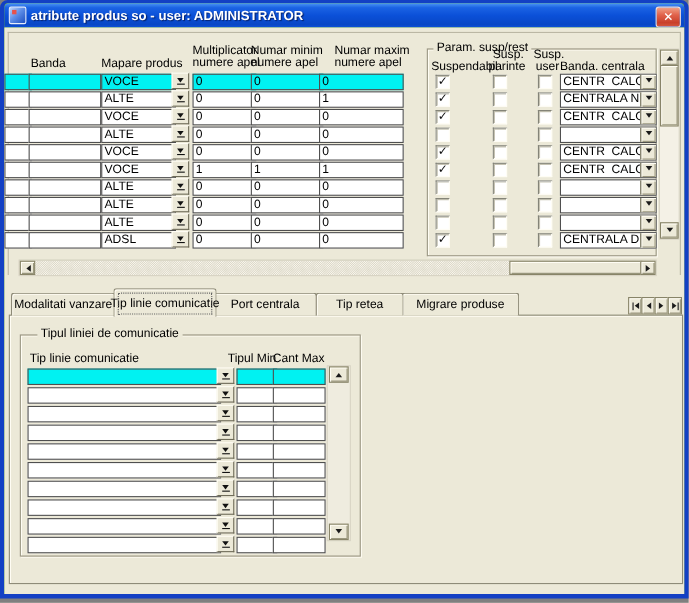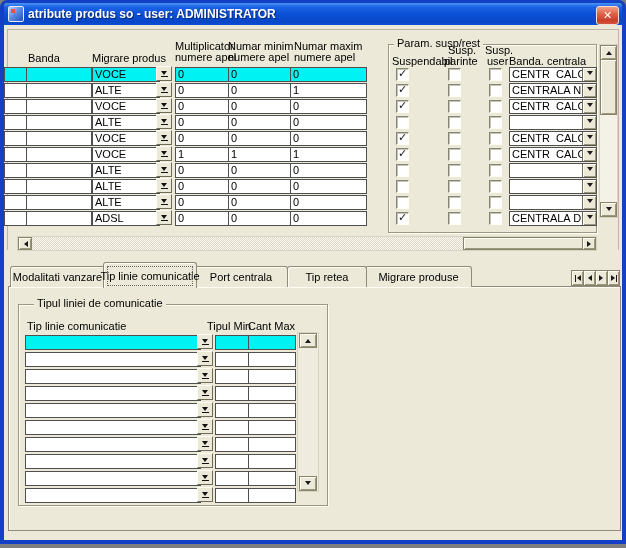--- a/index.html
+++ b/index.html
@@ -78,24 +78,24 @@
   <div id="titlebar">
     <span id="winicon"></span>
     <span id="title">atribute produs so - user: ADMINISTRATOR</span>
     <span id="closebtn">✕</span>
   </div>
 
   <div id="content">
     <div class="edge"></div>
 
     <div class="lbl" style="left:24px;top:28px">Banda</div>
-    <div class="lbl" style="left:88px;top:28px">Migrare produs</div>
+    <div class="lbl" style="left:88px;top:28px">Mapare produs</div>
     <div class="lbl" style="left:171px;top:16px"><span>Multiplicator</span><br><span>numere apel</span></div>
     <div class="lbl" style="left:224px;top:16px"><span>Numar minim</span><br><span>numere apel</span></div>
-    <div class="lbl" style="left:290px;top:16px"><span>Numar maxim</span><br><span>numere apel</span></div>
+    <div class="lbl" style="left:300px;top:16px"><span>Numar maxim</span><br><span>numere apel</span></div>
 
     <div class="fld sel" style="left:0;top:42px;width:19px"></div>
     <div class="fld sel" style="left:22px;top:42px;width:60px"></div>
     <div class="fld sel" style="left:88px;top:42px;width:62px">VOCE</div>
     <button class="lovbtn" style="left:152px;top:41px">
         <span class="lovicon"></span>
       </button>
     <div class="fld sel" style="left:171px;top:42px;width:52px">0</div>
     <div class="fld sel" style="left:224px;top:42px;width:60px">0</div>
     <div class="fld sel" style="left:286px;top:42px;width:71px">0</div>

